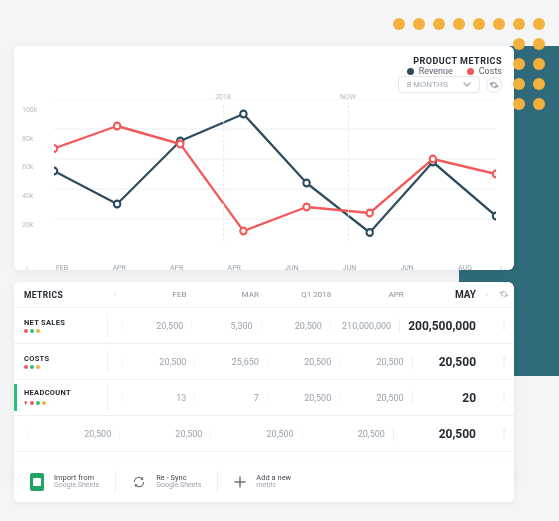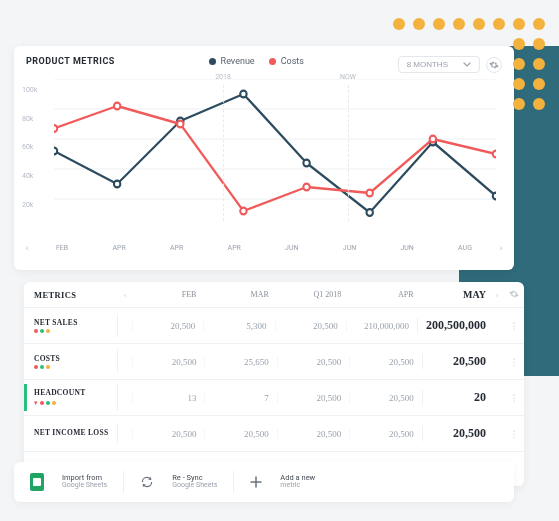--- a/index.html
+++ b/index.html
@@ -41,22 +41,23 @@
   .panel {
     position: absolute;
     background: #fff;
     border-radius: 6px;
     box-shadow: 0 2px 10px rgba(0,0,0,0.06);
     z-index: 1;
   }
   
   .chart-panel { left: 14px; top: 46px; width: 500px; height: 224px; }
   .chart-header {
-    display: flex; align-items: flex-start; justify-content: space-between;
+    display: flex; align-items: flex-end; justify-content: space-between;
     padding: 10px 12px 4px 12px;
+    flex-direction: column;
   }
   .chart-title { font-size: 9px; font-weight: 700; letter-spacing: .5px; color: #252b33; }
   .legend { display: flex; gap: 14px; align-items: center; }
   .legend-item { display: flex; align-items: center; gap: 5px; font-size: 9px; color: #5a636e; }
   .legend-dot { width: 7px; height: 7px; border-radius: 50%; }
   .period-btn {
     border: 1px solid #e3e6ea; border-radius: 4px; padding: 3px 8px;
     font-size: 8px; color: #9aa2ad; display: flex; align-items: center; gap: 15px;
     background: #fff; cursor: pointer;
   }
@@ -75,21 +76,21 @@
   .x-axis {
     display: flex; align-items: center; justify-content: space-between;
     padding: 4px 6px 8px 6px; font-size: 7px; color: #9aa2ad;
   }
   .x-labels { flex: 1; display: flex; justify-content: space-between; padding: 0 22px; }
   .nav-arrow {
     width: 14px; height: 14px; display:flex; align-items:center; justify-content:center;
     color: #b6bcc5; cursor:pointer; font-size:9px;
   }
   
-  .table-panel { left: 24px; top: 282px; width: 500px; height: 204px; font-family: Liberation Serif, serif; }
+  .table-panel { left: 14px; top: 282px; width: 500px; height: 204px; }
   .tbl-head-row {
     display:flex; align-items:center; border-bottom:1px solid #eef0f3; height:26px;
     font-size:8px; color:#8a929c;
   }
   .col-name { width: 94px; padding-left: 10px; font-weight:700; color:#252b33; letter-spacing:.4px; font-size:8.5px;}
   .col-nav { width:14px; text-align:center; color:#c2c8d0; cursor:pointer; }
   .col { flex:1; text-align:right; padding: 0 8px; }
   .col.last { font-weight:700; color:#252b33; font-size:10px; padding-right:4px; }
   .gear-cell { width:20px; text-align:center; color:#c2c8d0; }
   .tbl-row { display:flex; align-items:center; border-bottom:1px solid #eef0f3; height:36px; font-size:9px;}
@@ -108,21 +109,21 @@
   .row-nav { width:14px; display:flex; align-items:center; justify-content:center; color:#d6dade; }
   .row-val { flex:1; text-align:right; padding:0 8px; display:flex; align-items:center; justify-content:flex-end; border-left:1px solid #f3f5f7; color:#9aa2ad; }
   .row-val.last { font-weight:700; color:#252b33; font-size:12px; border-left:1px solid #eef0f3; padding-right:4px;}
   .dots-cell { width:20px; display:flex; align-items:center; justify-content:center; color:#c2c8d0; cursor:pointer; }
   
   .footer {
     position:absolute; left:14px; top:462px; width:500px; height:40px;
     background:#fff; border-radius:6px; box-shadow:0 2px 8px rgba(0,0,0,0.05);
     display:flex; align-items:center; padding:0 10px; gap:10px; z-index:1;
   }
-  .fbtn { display:flex; align-items:center; gap:18px; padding:4px 6px; cursor:pointer; border-radius:4px; }
+  .fbtn { display:flex; align-items:center; gap:10px; padding:4px 6px; cursor:pointer; border-radius:4px; }
   .sheets-icon {
     width:14px; height:18px; background:#20a464; border-radius:2px; position:relative;
   }
   .sheets-icon::after {
     content:""; position:absolute; left:3px; top:5px; width:8px; height:8px;
     background:#fff; border-radius:1px;
   }
   .refresh-icon svg, .plus-icon svg, .gear-icon svg, .chev svg { display:block; }
   .ftext { display:flex; flex-direction:column; line-height:1.1; }
   .ftext .l1 { font-size:7.5px; color:#444b55; }
@@ -333,24 +334,20 @@
         <div class="row-val">7</div>
         <div class="row-val">20,500</div>
         <div class="row-val">20,500</div>
         <div class="row-val last">20</div>
         <div class="row-nav"></div>
         <div class="dots-cell">
           <span>⋮</span>
         </div>
       </div>
       <div class="tbl-row">
-        <div class="row-name">
-          <span class="rn-label">NET INCOME LOSS</span>
-          <div class="rn-sub"></div>
-        </div>
         <div class="row-nav"></div>
         <div class="row-val">20,500</div>
         <div class="row-val">20,500</div>
         <div class="row-val">20,500</div>
         <div class="row-val">20,500</div>
         <div class="row-val last">20,500</div>
         <div class="row-nav"></div>
         <div class="dots-cell">
           <span>⋮</span>
         </div>

